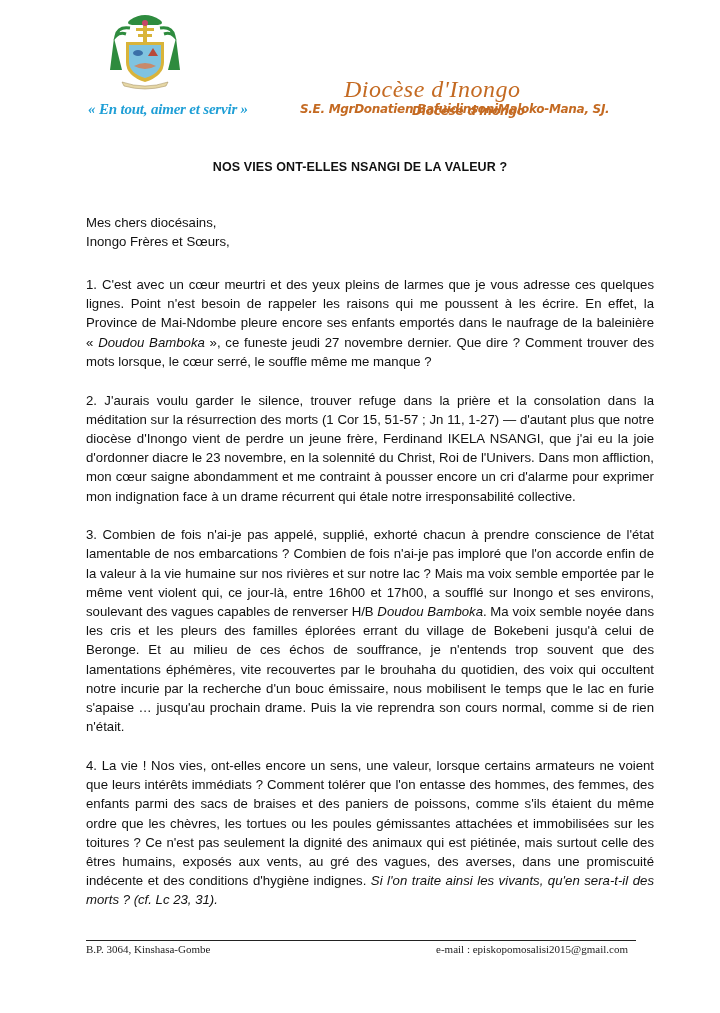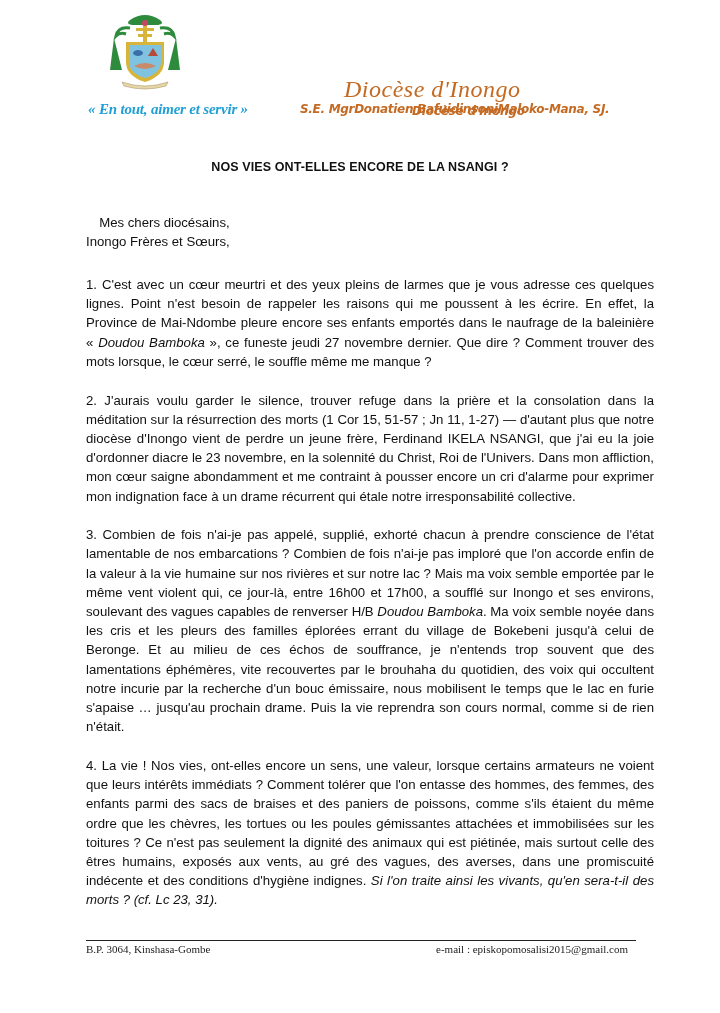--- a/index.html
+++ b/index.html
@@ -31,21 +31,21 @@
   .hdr-role {
     position: absolute; left: 412px; top: 104px;
     font-family: "DejaVu Sans", sans-serif; font-style: italic; font-weight: bold;
     color: #c46a22; font-size: 12px; white-space: nowrap; letter-spacing: -0.2px;
   }
   .doc-title {
     position: absolute; left: 0; width: 720px; top: 160px; text-align: center;
     font-weight: bold; font-size: 12.5px; letter-spacing: 0.1px;
   }
   .salutation {
-    position: absolute; left: 86px; top: 213px; font-size: 13.2px; line-height: 19px; text-align: right;
+    position: absolute; left: 86px; top: 213px; font-size: 13.2px; line-height: 19px;
   }
   .body-text {
     position: absolute; left: 86px; top: 275px; width: 568px;
     font-size: 13.2px; line-height: 19.2px; text-align: justify;
   }
   .body-text p { margin: 0 0 19.5px 0; }
   .body-text em { font-style: italic; }
   .footer-rule {
     position: absolute; left: 86px; top: 940px; width: 550px; height: 0;
     border-top: 1px solid #222;
@@ -86,21 +86,21 @@
     <path d="M34 56 Q45 50 56 56 Q45 62 34 56 Z" fill="#c98a6a"></path>
 
     <path d="M22 72 Q45 80 68 72 L66 76 Q45 82 24 76 Z" fill="#e6d7a6" stroke="#9a8550" stroke-width="0.5"></path>
   </svg>
   <div class="motto">« En tout, aimer et servir »</div>
   <div class="hdr-title">Diocèse d'Inongo</div>
   <div class="hdr-bishop">S.E. MgrDonatien BafuidinsoniMaloko-Mana, SJ.</div>
   <div class="hdr-role">Diocèse d'Inongo</div>
 </div>
 
-<div class="doc-title">NOS VIES ONT-ELLES ENCORE DE LA NSANGI ?</div>
+<div class="doc-title">NOS VIES ONT-ELLES NSANGI DE LA VALEUR ?</div>
 
 <div class="salutation">
   <div>Mes chers diocésains,</div>
   <div>Inongo Frères et Sœurs,</div>
 </div>
 
 <div class="body-text">
   <p><span>1. C'est avec un cœur meurtri et des yeux pleins de larmes que je vous adresse ces quelques lignes.  Point n'est besoin de rappeler les raisons qui me poussent à les écrire.  En effet, la Province de Mai-Ndombe pleure encore ses enfants emportés dans le naufrage de la baleinière « </span><em>Doudou Bamboka</em><span> », ce funeste jeudi 27 novembre dernier.   Que dire ? Comment trouver des mots lorsque, le cœur serré, le souffle même me manque ?</span></p>
   <p>2. J'aurais voulu garder le silence, trouver refuge dans la prière et la consolation dans la méditation sur la résurrection des morts (1 Cor 15, 51-57 ; Jn 11, 1-27) — d'autant plus que notre diocèse d'Inongo vient de perdre un jeune frère, Ferdinand IKELA NSANGI, que j'ai eu la joie d'ordonner diacre le 23 novembre, en la solennité du Christ, Roi de l'Univers.  Dans mon affliction, mon cœur saigne abondamment et me contraint à pousser encore un cri d'alarme pour exprimer mon indignation face à un drame récurrent qui étale notre irresponsabilité collective.</p>
   <p><span>3. Combien de fois n'ai-je pas appelé, supplié, exhorté chacun à prendre conscience de l'état lamentable de nos embarcations ?  Combien de fois n'ai-je pas imploré que l'on accorde enfin de la valeur à la vie humaine sur nos rivières et sur notre lac ?   Mais ma voix semble emportée par le même vent violent qui, ce jour-là, entre 16h00 et 17h00, a soufflé sur Inongo et ses environs, soulevant des vagues capables de renverser H/B </span><em>Doudou Bamboka</em><span>.  Ma voix semble noyée dans les cris et les pleurs des familles éplorées errant du village de Bokebeni jusqu'à celui de Beronge.  Et au milieu de ces échos de souffrance, je n'entends trop souvent que des lamentations éphémères, vite recouvertes par le brouhaha du quotidien, des voix qui occultent notre incurie par la recherche d'un bouc émissaire, nous mobilisent le temps que le lac en furie s'apaise … jusqu'au prochain drame.  Puis la vie reprendra son cours normal, comme si de rien n'était.</span></p>

